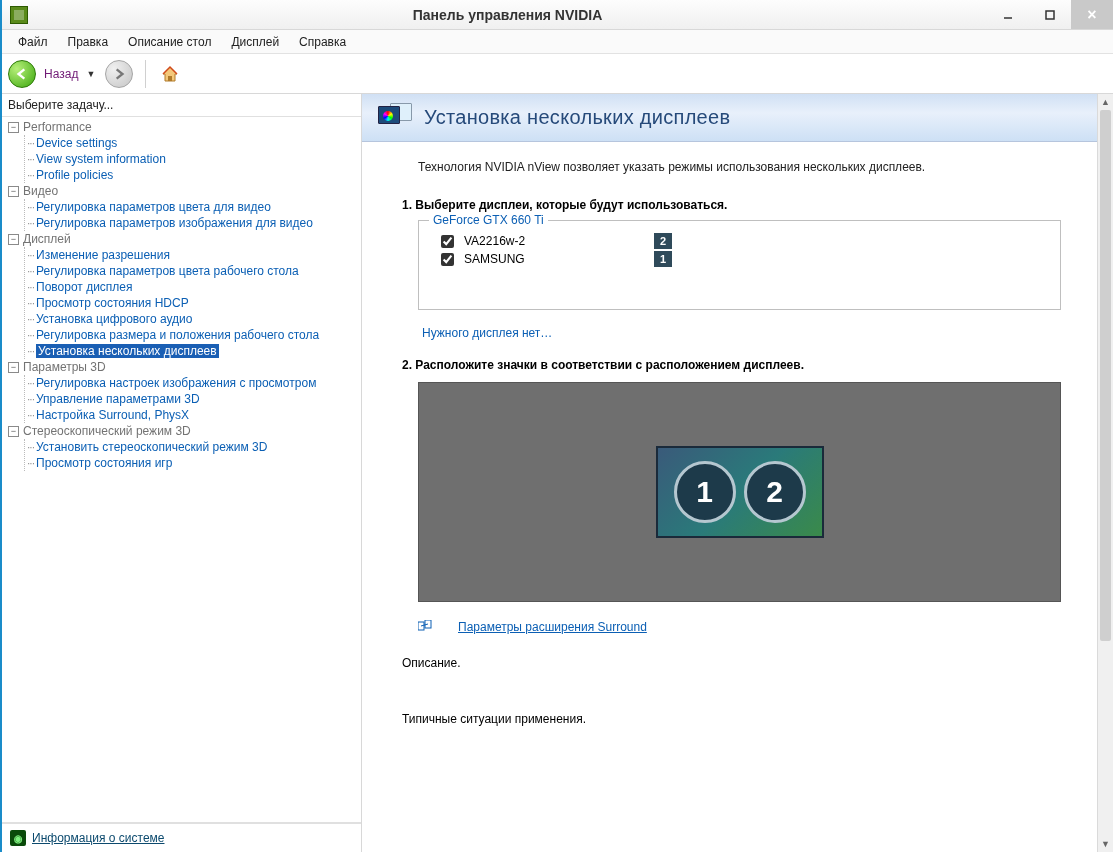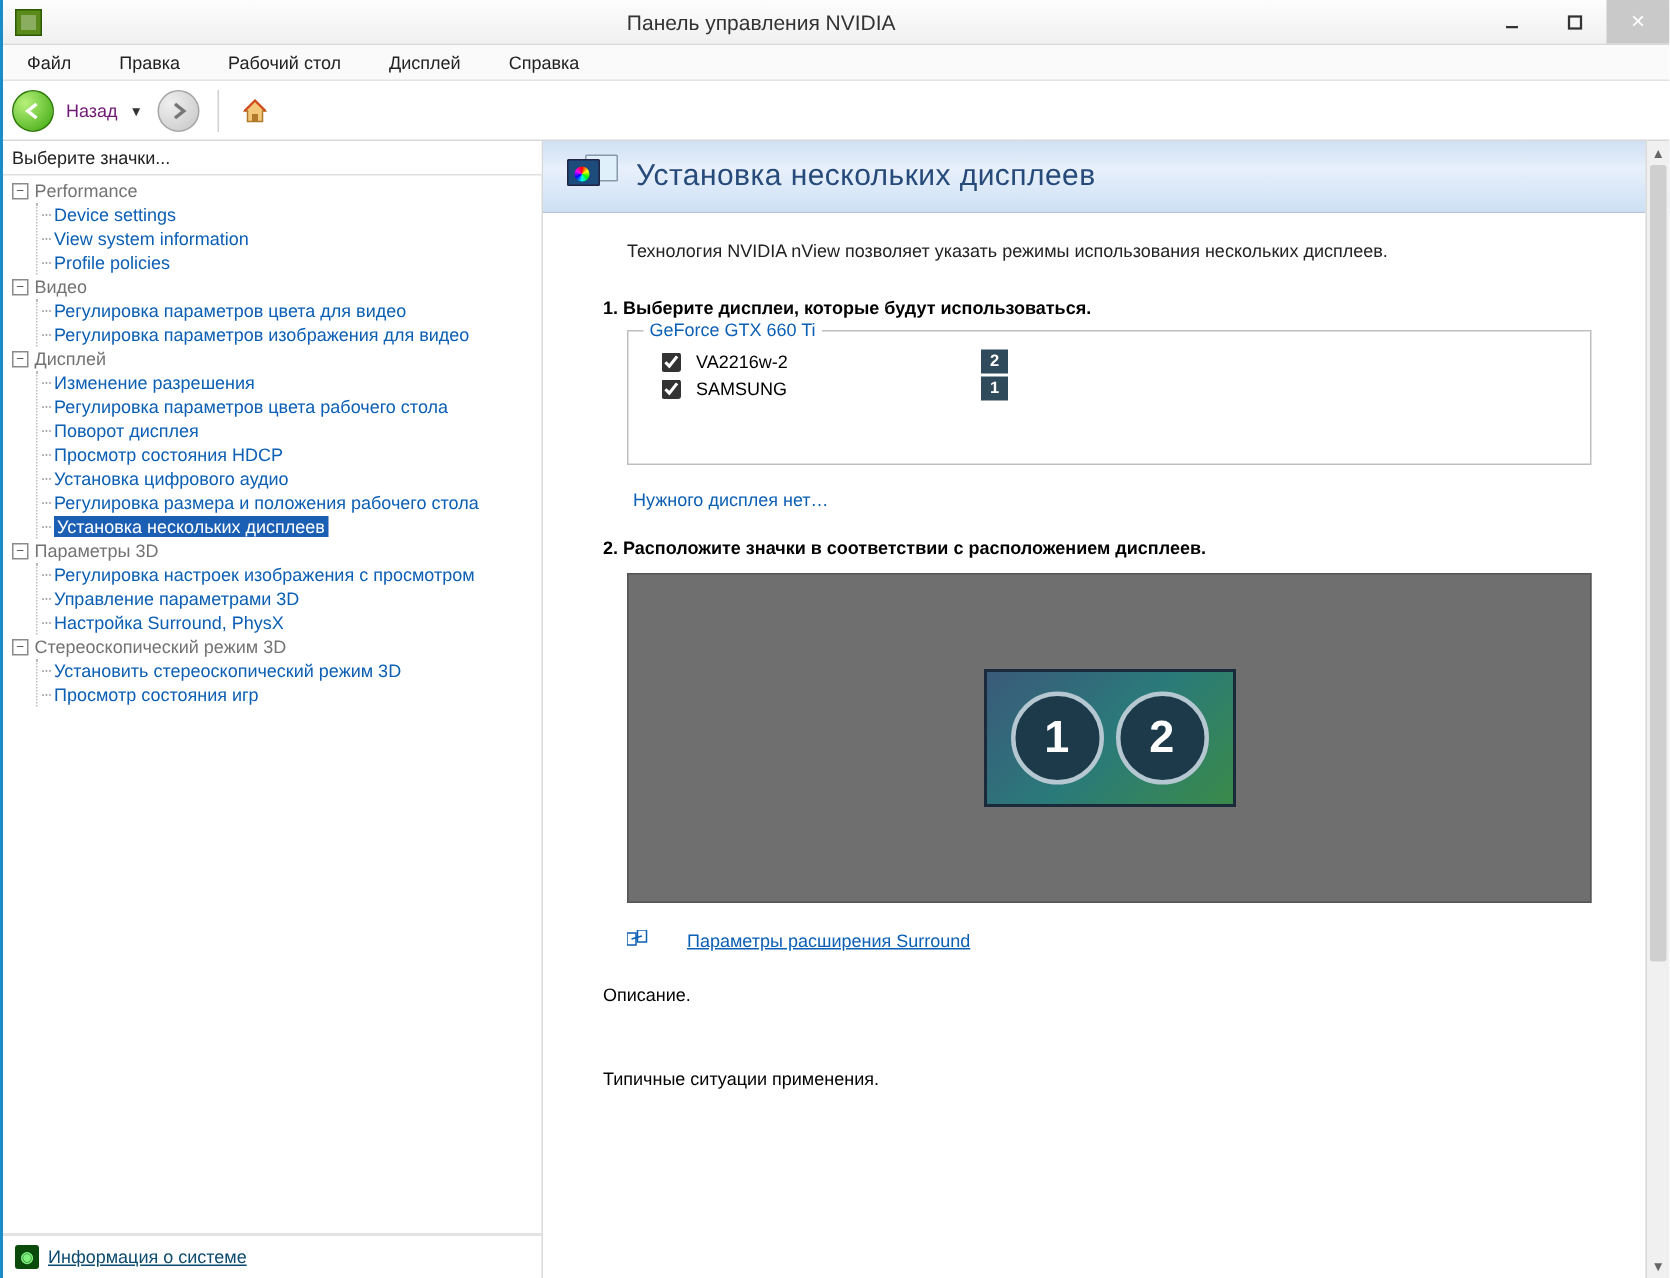--- a/index.html
+++ b/index.html
@@ -1,27 +1,27 @@
 <!DOCTYPE html>
 <html><head>
 <meta charset="utf-8">
 <style>
 * { box-sizing: border-box; margin: 0; padding: 0; }
 body { font-family: "Segoe UI", Tahoma, Arial, sans-serif; font-size: 12px; background: #fff; width: 1113px; height: 852px; overflow: hidden; border-left: 2px solid #1a8cc9; }
 
-.titlebar { height: 30px; background: linear-gradient(#fdfdfd,#f0f0f0); display: flex; align-items: center; border-bottom: 1px solid #d8d8d8; }
+.titlebar { height: 30px; background: linear-gradient(#fdfdfd,#f0f0f0); display: flex; align-items: center; border-bottom: 1px solid #d8d8d8; font-weight: bold; }
 .titlebar .app-icon { width: 18px; height: 18px; margin-left: 8px; background:#5a8a1a; border:1px solid #2d5a00; display:inline-block; position:relative; }
 .titlebar .app-icon::after{content:""; position:absolute; inset:3px; background:#fff; opacity:.3;}
 .titlebar .title { flex: 1; text-align: center; color: #333; font-size: 14px; }
 .winbtns { display: flex; height: 100%; }
 .winbtn { width: 42px; height: 100%; display: flex; align-items: center; justify-content: center; font-size: 13px; color:#333; }
 .winbtn.close { background: #c9c9c9; color:#fff; font-size: 16px; }
 .winbtn svg { width:12px; height:12px; }
 
-.menubar { height: 24px; display: flex; align-items: center; gap: 16px; padding: 0 8px; background: #fafafa; border-bottom: 1px solid #e2e2e2; }
+.menubar { height: 24px; display: flex; align-items: center; gap: 4px; padding: 0 8px; background: #fafafa; border-bottom: 1px solid #e2e2e2; }
 .menubar span { padding: 2px 8px; color: #222; }
 
 .toolbar { height: 40px; display: flex; align-items: center; gap: 6px; padding: 0 6px; border-bottom: 1px solid #d8d8d8; }
 .navbtn-back { width:28px; height:28px; border-radius:50%; background:radial-gradient(circle at 30% 30%, #b7f07a, #3aa60c); border:1px solid #2d7a08; display:flex; align-items:center; justify-content:center; }
 .navbtn-back svg{width:14px;height:14px;}
 .navlabel { color:#701a75; margin:0 2px; }
 .dropdown-arrow { font-size: 9px; color:#333; margin-right:4px; }
 .navbtn-fwd { width:28px; height:28px; border-radius:50%; background:radial-gradient(circle at 30% 30%, #f0f0f0, #c5c5c5); border:1px solid #a5a5a5; display:flex; align-items:center; justify-content:center; }
 .navbtn-fwd svg{width:14px;height:14px;}
 .toolbar-sep { width:1px; height:28px; background:#d0d0d0; margin:0 6px; }
@@ -99,21 +99,21 @@
           <rect x="2" y="2" width="8" height="8" fill="none" stroke="#333" stroke-width="1.5"></rect>
         </svg>
       </div>
     <div class="winbtn close">×</div>
   </div>
 </div>
 
 <div class="menubar">
   <span>Файл</span>
   <span>Правка</span>
-  <span>Рабочий стол</span>
+  <span>Описание стол</span>
   <span>Дисплей</span>
   <span>Справка</span>
 </div>
 
 <div class="toolbar">
   <div class="navbtn-back">
     <svg viewBox="0 0 12 12">
         <path d="M8 2 L3 6 L8 10" fill="none" stroke="#fff" stroke-width="2"></path>
       </svg>
   </div>
@@ -130,21 +130,21 @@
         <path d="M3 10 L10 3 L17 10 L15 10 L15 17 L5 17 L5 10 Z" fill="#f4c87a" stroke="#b07a2a"></path>
         <rect x="8" y="12" width="4" height="5" fill="#b07a2a"></rect>
         <path d="M3 10 L10 3 L17 10" fill="none" stroke="#d04a1a" stroke-width="1.5"></path>
       </svg>
   </div>
 </div>
 
 <div class="workspace">
 
   <div class="sidebar">
-    <div class="sidebar-header">Выберите значки...</div>
+    <div class="sidebar-header">Выберите задачу...</div>
     <div class="tree">
       <ul>
         <li>
           <div class="row">
               <span class="expander">−</span>
               <span class="cat">Performance</span>
             </div>
           <ul class="children">
             <li>
                 <div class="row">

